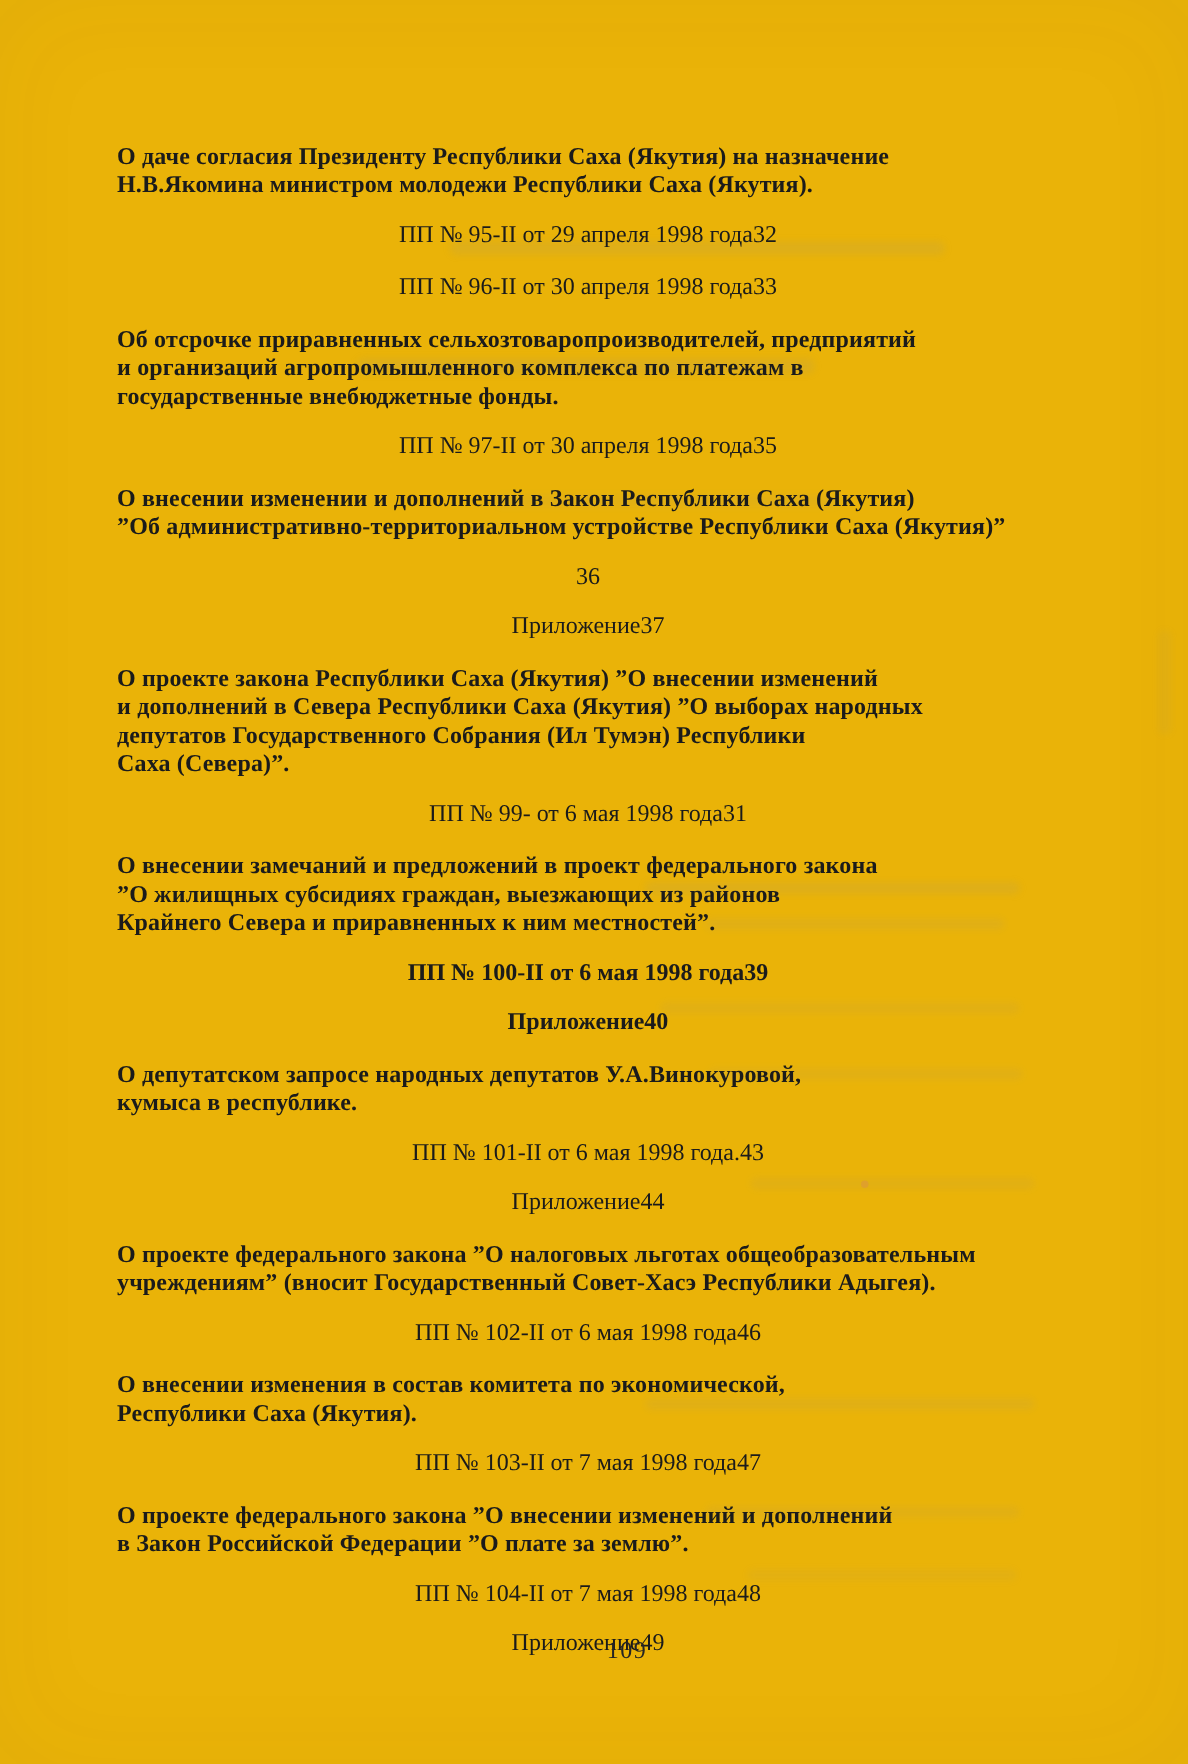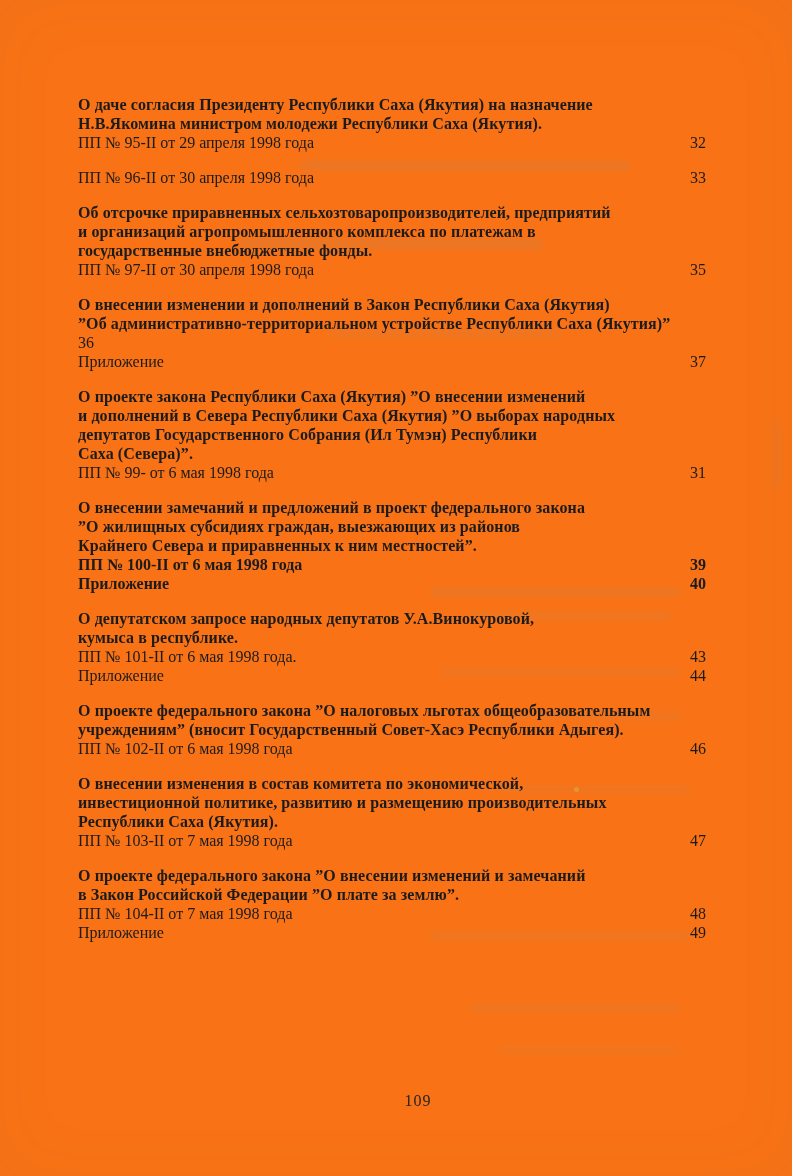--- a/index.html
+++ b/index.html
@@ -4,42 +4,43 @@
 <style>
   html, body { margin: 0; padding: 0; }
   body {
     width: 792px; height: 1176px;
     background: #ffffff;
     font-family: "Liberation Serif", serif;
   }
   .sheet {
     position: relative;
     width: 792px; height: 1176px;
-    background: #f97316;
+    background: #eab308;
     overflow: hidden;
     box-shadow: inset 0 0 70px rgba(60,60,55,0.045);
   }
   .content {
     position: absolute;
     left: 78px; top: 95px;
     width: 628px;
     font-size: 16px;
     line-height: 19px;
     color: #1b1b1b;
   }
   .entry { margin-bottom: 16px; }
   .title-line {
     font-weight: bold;
     white-space: nowrap;
     letter-spacing: 0.1px;
   }
   .meta-row {
     display: flex;
-    justify-content: space-between;
+    justify-content: center;
     font-weight: normal;
+    margin-top: 14px;
   }
   .meta-label { white-space: nowrap; }
   .meta-page { text-align: right; }
   .entry.meta-bold .meta-row { font-weight: bold; }
   .page-number {
     position: absolute;
     left: 22px; top: 1092px;
     width: 792px;
     text-align: center;
     font-size: 16px;
@@ -195,34 +196,33 @@
             <div class="meta-row">
               <span class="meta-label">ПП № 102-II от 6 мая 1998 года</span>
               <span class="meta-page">46</span>
             </div>
           </div>
     </section>
 
     <section class="entry">
       <div class="title">
             <div class="title-line">О внесении изменения в состав комитета по экономической,</div>
-            <div class="title-line">инвестиционной политике, развитию и размещению производительных</div>
             <div class="title-line">Республики Саха (Якутия).</div>
           </div>
       <div class="rows">
             <div class="meta-row">
               <span class="meta-label">ПП № 103-II от 7 мая 1998 года</span>
               <span class="meta-page">47</span>
             </div>
           </div>
     </section>
 
     <section class="entry">
       <div class="title">
-            <div class="title-line">О проекте федерального закона ”О внесении изменений и замечаний</div>
+            <div class="title-line">О проекте федерального закона ”О внесении изменений и дополнений</div>
             <div class="title-line">в Закон Российской Федерации ”О плате за землю”.</div>
           </div>
       <div class="rows">
             <div class="meta-row">
               <span class="meta-label">ПП № 104-II от 7 мая 1998 года</span>
               <span class="meta-page">48</span>
             </div>
             <div class="meta-row">
               <span class="meta-label">Приложение</span>
               <span class="meta-page">49</span>

